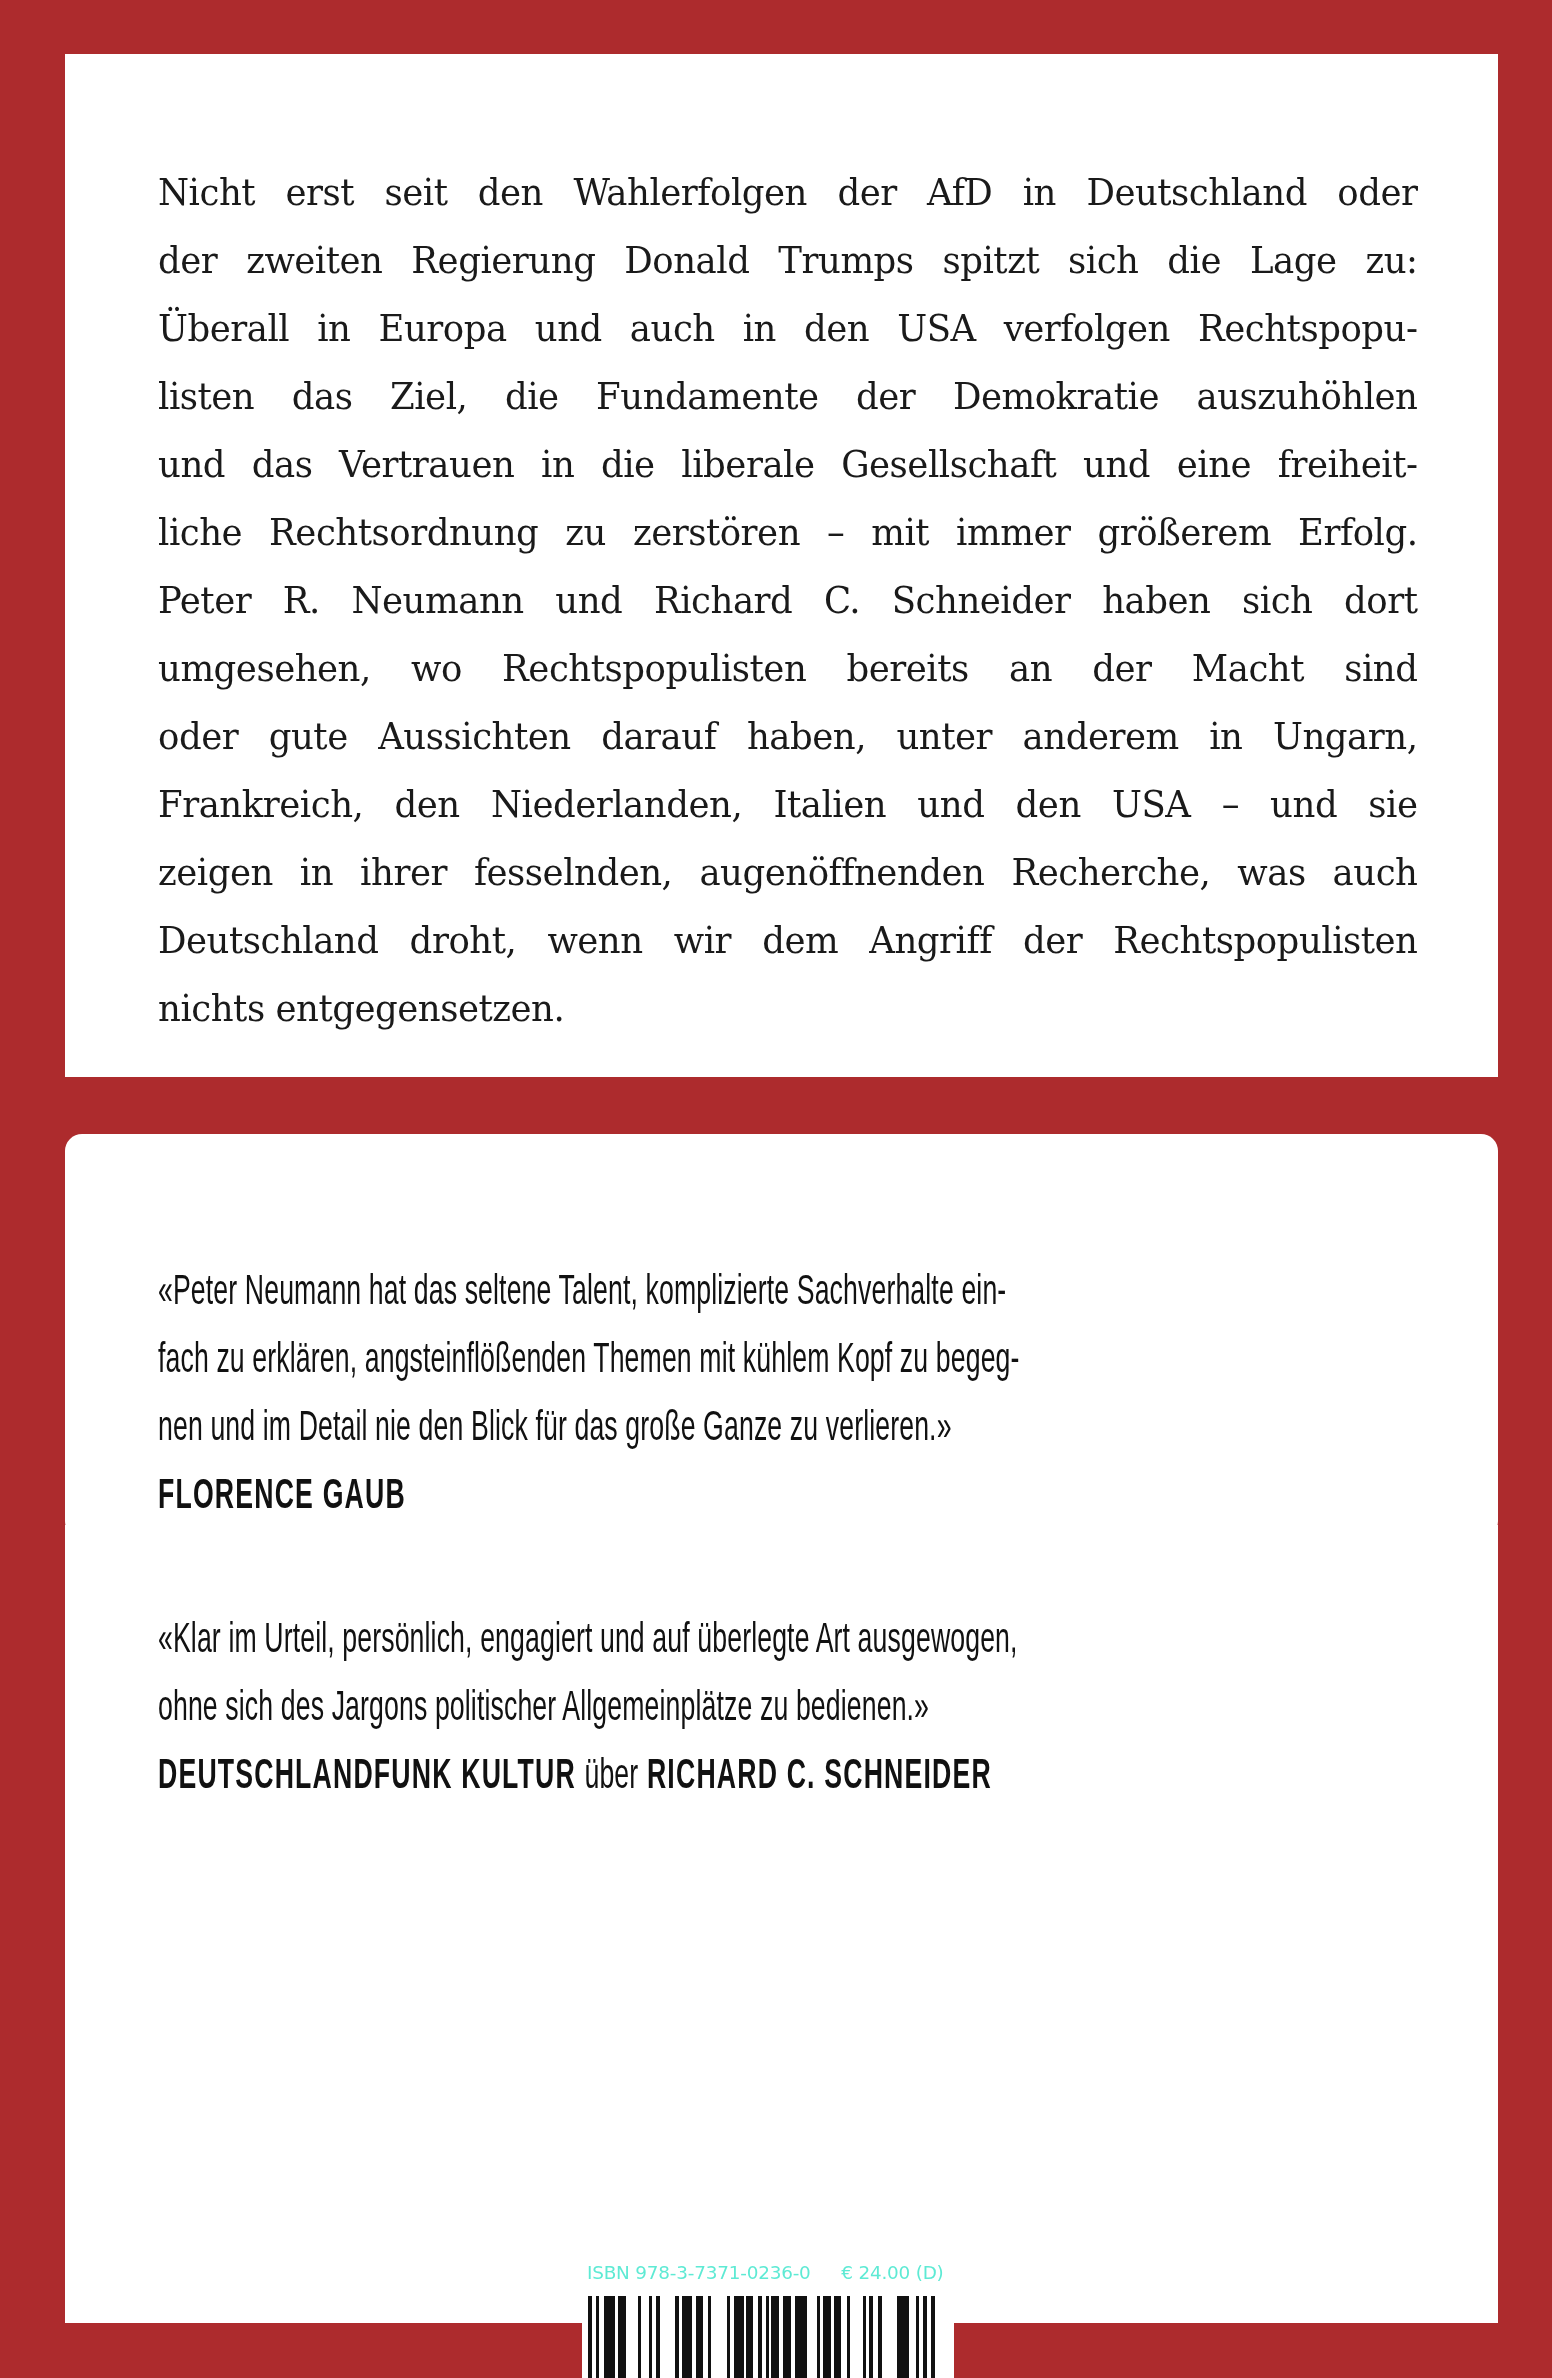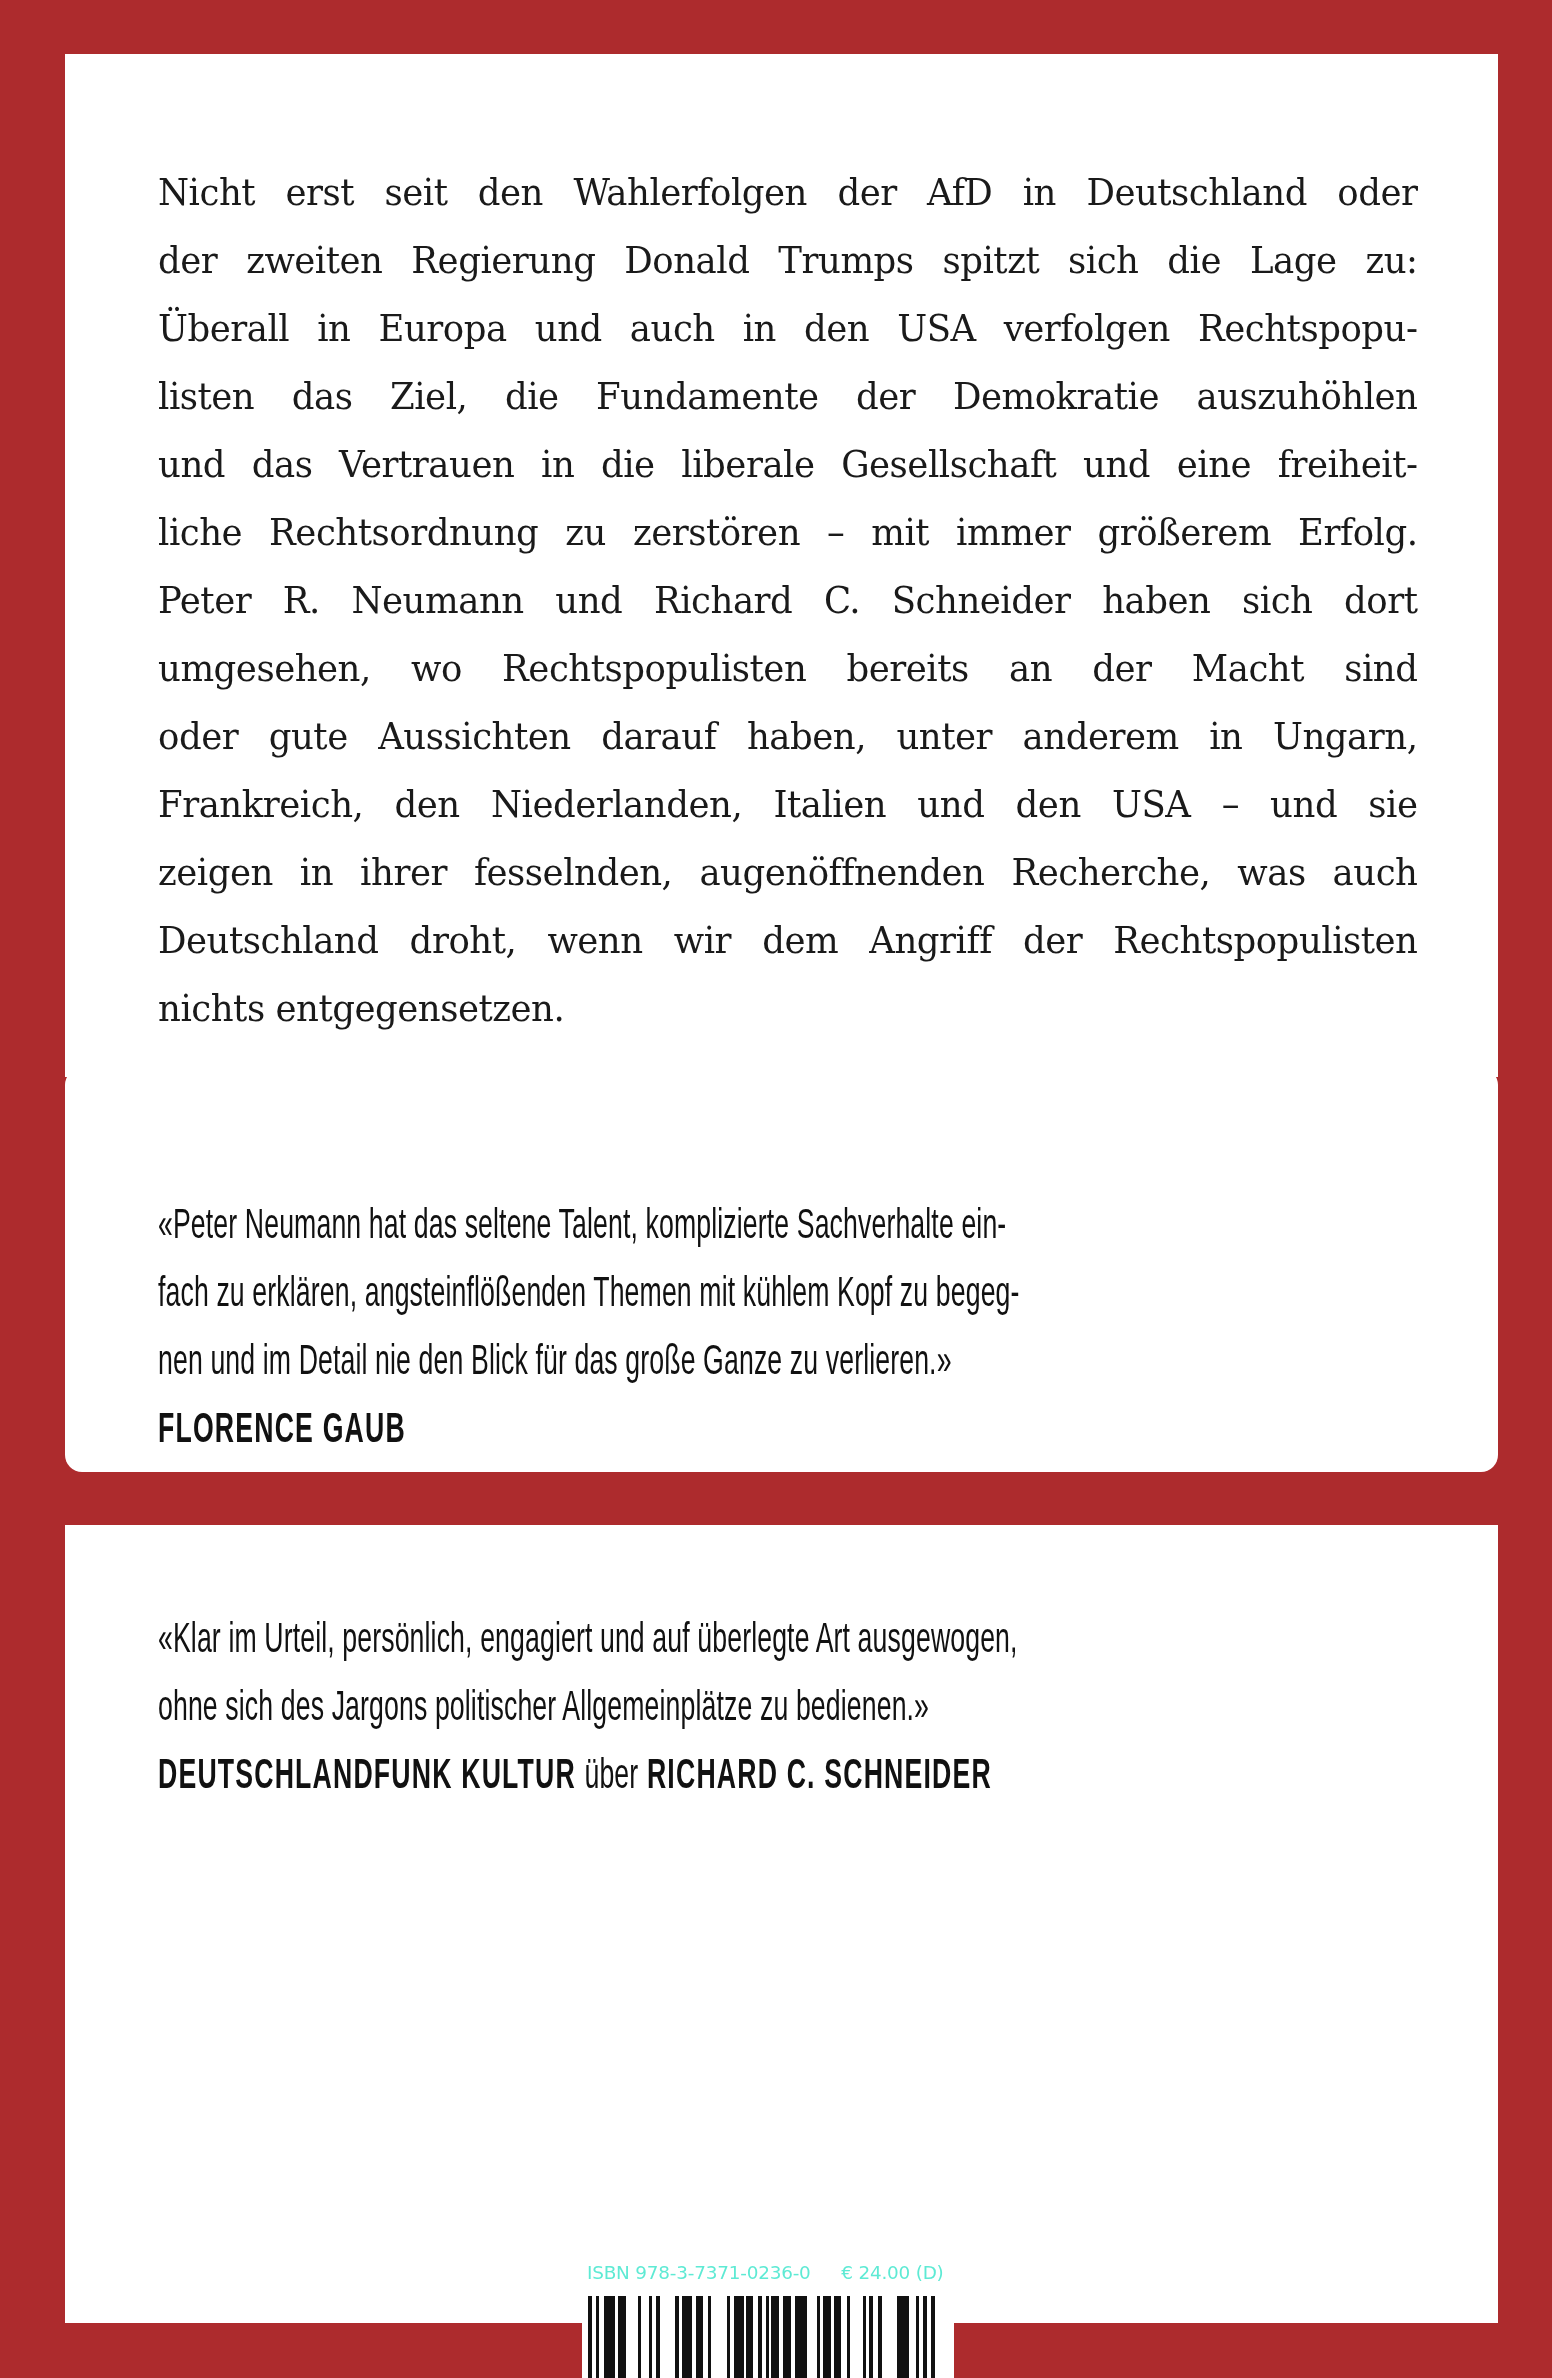--- a/index.html
+++ b/index.html
@@ -10,21 +10,21 @@
     overflow: hidden;
   }
   .panel {
     position: absolute;
     left: 65px;
     width: 1433px;
     background: #ffffff;
     box-sizing: border-box;
   }
   #panel-blurb { top: 54px; height: 1023px; }
-  #panel-quote1 { top: 1068px; height: 404px; border-radius: 17px; }
+  #panel-quote1 { top: 1134px; height: 404px; border-radius: 17px; }
   #panel-quote2 { top: 1525px; height: 400px; padding-left: 25px; }
   #panel-bottom { top: 1884px; height: 439px; }
   #barcode-strip {
     position: absolute;
     left: 582px; top: 2309px;
     width: 372px; height: 69px;
     background: #ffffff;
   }
 
   .blurb {

